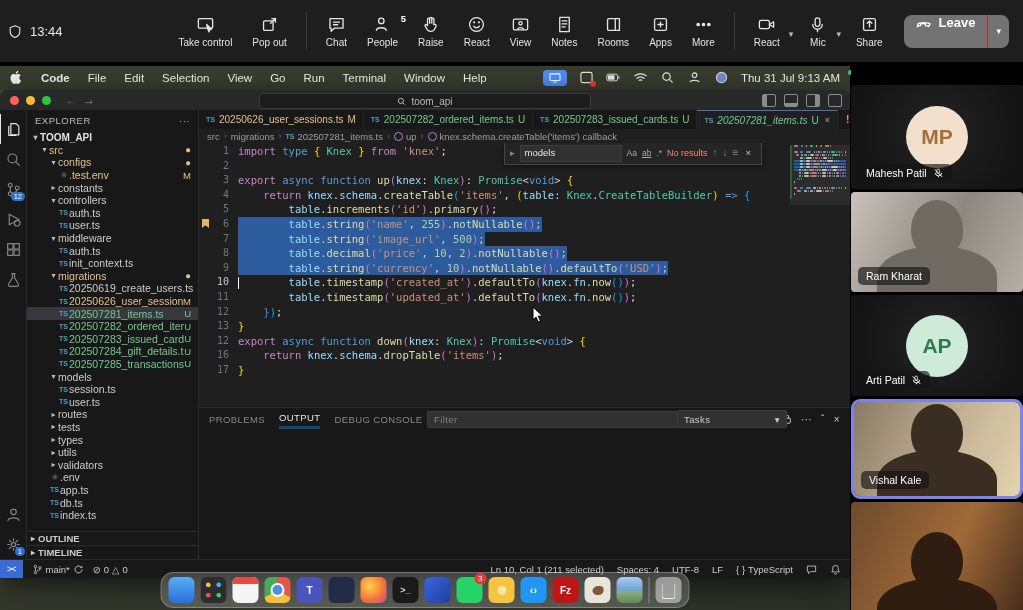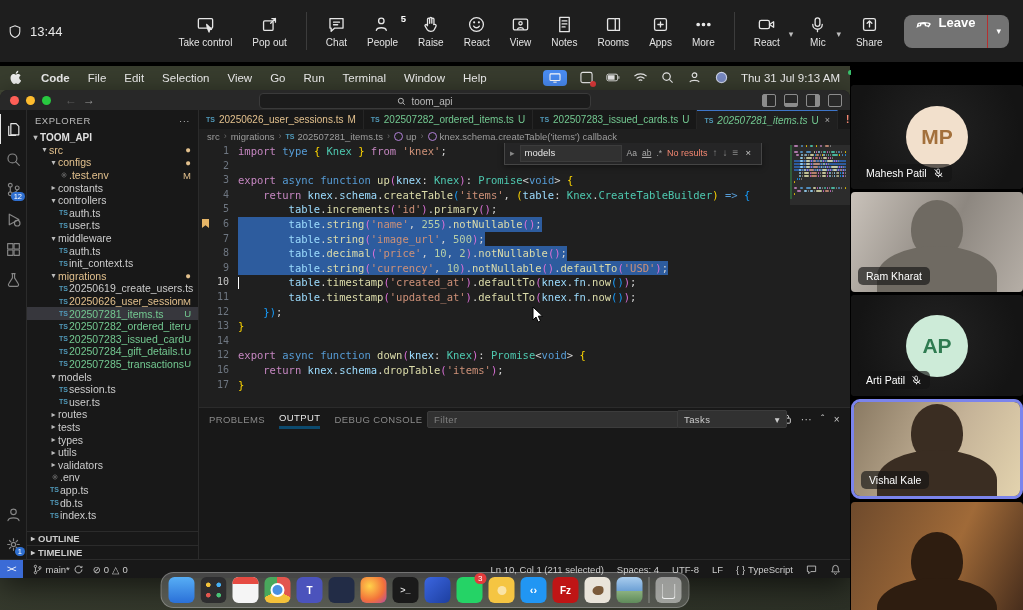--- a/index.html
+++ b/index.html
@@ -701,24 +701,20 @@
                   </div>
                   <div class="crow">
                     <span class="gut">12</span>
                     <span class="lc"><span class="tk-p">    </span><span class="tk-u">}</span><span class="tk-u">)</span><span class="tk-p">;</span></span>
                   </div>
                   <div class="crow">
                     <span class="gut">13</span>
                     <span class="lc"><span class="tk-g">}</span></span>
                   </div>
                   <div class="crow">
-                    <span class="gut">14</span>
-                    <span class="lc"></span>
-                  </div>
-                  <div class="crow">
                     <span class="gut">12</span>
                     <span class="lc"><span class="tk-k">export</span><span class="tk-p"> </span><span class="tk-b">async</span><span class="tk-p"> </span><span class="tk-b">function</span><span class="tk-p"> </span><span class="tk-f">down</span><span class="tk-m">(</span><span class="tk-v">knex</span><span class="tk-p">: </span><span class="tk-c">Knex</span><span class="tk-m">)</span><span class="tk-p">: </span><span class="tk-c">Promise</span><span class="tk-p">&lt;</span><span class="tk-b">void</span><span class="tk-p">&gt;</span><span class="tk-p"> </span><span class="tk-g">{</span></span>
                   </div>
                   <div class="crow">
                     <span class="gut">16</span>
                     <span class="lc"><span class="tk-p">    </span><span class="tk-k">return</span><span class="tk-p"> </span><span class="tk-v">knex</span><span class="tk-p">.</span><span class="tk-v">schema</span><span class="tk-p">.</span><span class="tk-f">dropTable</span><span class="tk-m">(</span><span class="tk-s">'items'</span><span class="tk-m">)</span><span class="tk-p">;</span></span>
                   </div>
                   <div class="crow">
                     <span class="gut">17</span>
                     <span class="lc"><span class="tk-g">}</span></span>

